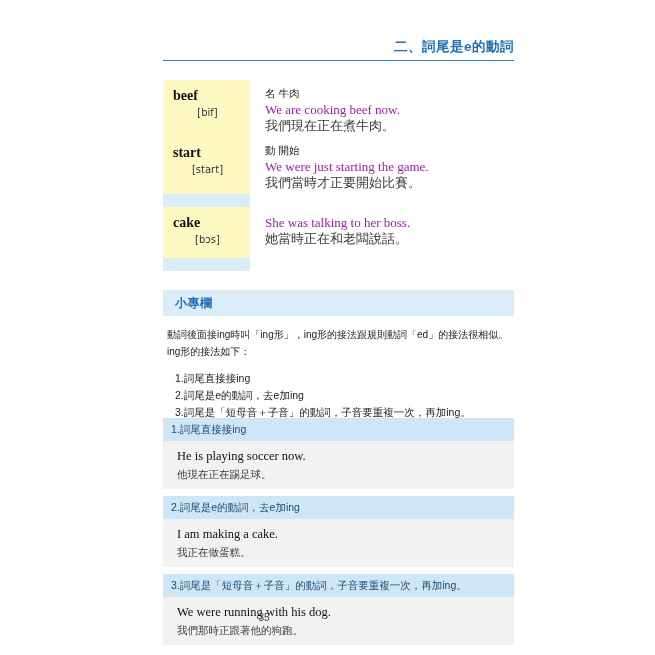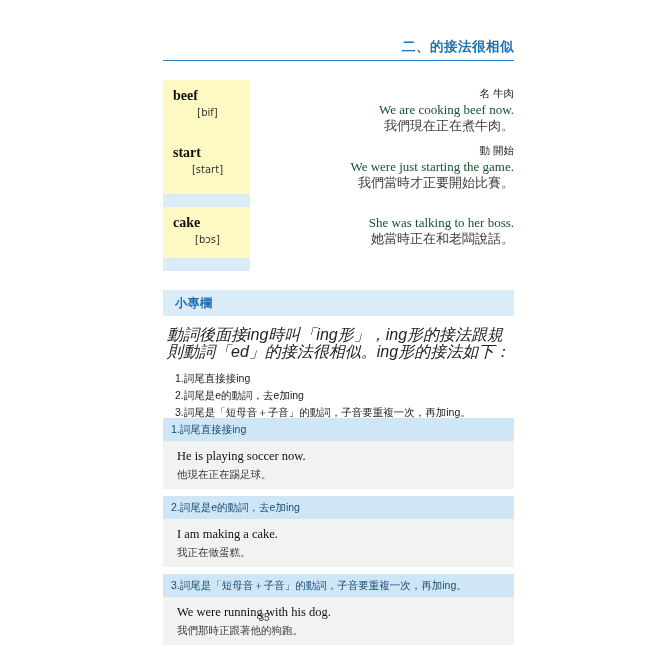--- a/index.html
+++ b/index.html
@@ -68,32 +68,31 @@
   .vocab-phon {
     font-family: "DejaVu Sans", sans-serif;
     font-size: 10px;
     color: #333333;
     text-align: center;
     padding-top: 2px;
     line-height: 13px;
   }
   .vocab-right {
     flex: 1;
-    padding: 6px 0 4px 2px;
-    text-align: right;
+    padding: 6px 0 4px 15px;
   }
   .pos-line {
     font-size: 10.5px;
     color: #222222;
     line-height: 14px;
   }
   .eng {
     font-family: "Liberation Serif", serif;
     font-size: 13px;
-    color: #14532d;
+    color: #a21caf;
     line-height: 17px;
     padding-top: 1px;
   }
   .chi {
     font-size: 13px;
     color: #3a3a3a;
     line-height: 15px;
   }
 
   
@@ -119,24 +118,23 @@
     padding-left: 12px;
   }
   .column-title {
     color: #1f6fb2;
     font-weight: bold;
     font-size: 12px;
     letter-spacing: 0.5px;
   }
   .column-para {
     padding: 10px 2px 0 4px;
-    font-size: 16px;
+    font-size: 10px;
     color: #222222;
     line-height: 17px;
-    font-style: italic;
   }
   .rules-list {
     padding: 10px 2px 0 12px;
     font-size: 10.5px;
     color: #222222;
     line-height: 17px;
   }
 
   
   .examples {
@@ -183,21 +181,21 @@
     font-size: 10px;
     color: #444444;
   }
 </style>
 </head>
 <body>
 
 <div class="page">
 
   <div class="header">
-    <div class="header-title">二、的接法很相似</div>
+    <div class="header-title">二、詞尾是e的動詞</div>
     <div class="header-rule"></div>
   </div>
 
   <div class="vocab-block">
 
     <div class="vocab-row">
       <div class="vocab-left">
         <div class="vocab-word">beef</div>
         <div class="vocab-phon">[bif]</div>
       </div>

